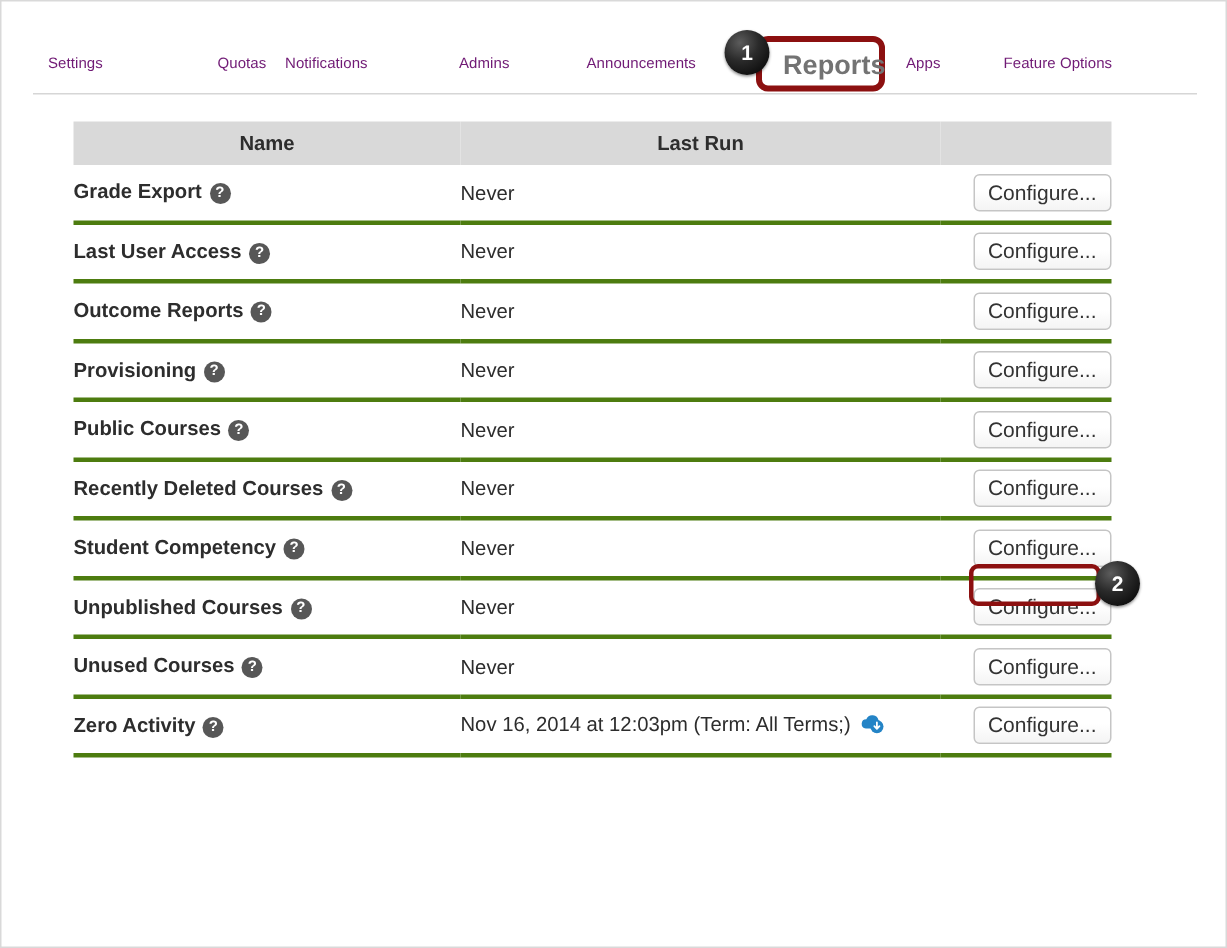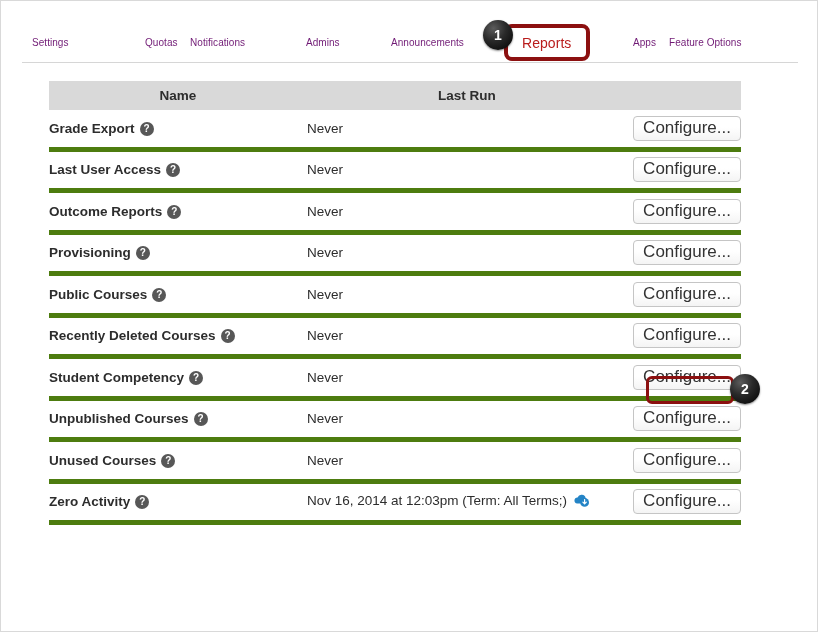--- a/index.html
+++ b/index.html
@@ -43,30 +43,31 @@
   .tab {
     position: absolute;
     top: 33px;
     font-size: 10px;
     color: #701a75;
     white-space: nowrap;
     line-height: 18px;
     letter-spacing: 0.05px;
   }
   .tab.active {
-    color: #b91c1c;
-    font-size: 14px;
+    color: #737373;
+    font-size: 18px;
+    font-weight: bold;
   }
   #tab-settings      { left: 31px; }
   #tab-quotas        { left: 116px; margin-left: 28px; }
   #tab-notifications { left: 189px; }
   #tab-admins        { left: 305px; }
   #tab-announcements { left: 390px; }
   #tab-reports       { left: 521px; }
-  #tab-apps          { left: 632px; }
+  #tab-apps          { left: 603px; }
   #tab-featureopts   { left: 668px; }
 
   
   #reports-highlight {
     position: absolute;
     left: 503px;
     top: 23px;
     width: 86px;
     height: 37px;
     border: 4px solid #8c1010;
@@ -109,21 +110,21 @@
     color: #2d2d2d;
     text-align: center;
     padding: 0;
     border: none;
   }
   th.col-name    { width: 258px; }
   th.col-lastrun { width: 320px; }
   th.col-action  { width: 114px; }
 
   #reports-table tbody td {
-    border-bottom: 5px solid #4d7c0f;
+    border-bottom: 3px solid #4d7c0f;
     height: 36.5px;
     padding: 0;
     font-size: 13.5px;
     color: #2d2d2d;
     vertical-align: middle;
   }
   td.cell-name {
     padding-left: 4px;
     font-weight: bold;
     white-space: nowrap;
@@ -162,21 +163,21 @@
     vertical-align: -3px;
     margin-left: 6px;
   }
 
   
   .configure-btn {
     display: inline-block;
     min-width: 78px;
     box-sizing: border-box;
     padding: 4px 9px 5px 9px;
-    font-size: 17px;
+    font-size: 14px;
     font-family: "Liberation Sans", sans-serif;
     color: #333333;
     background: linear-gradient(to bottom, #ffffff 0%, #ffffff 45%, #f4f4f4 100%);
     border: 1px solid #c5c5c5;
     border-radius: 4px;
     text-align: center;
     line-height: 14px;
     white-space: nowrap;
     cursor: pointer;
   }

